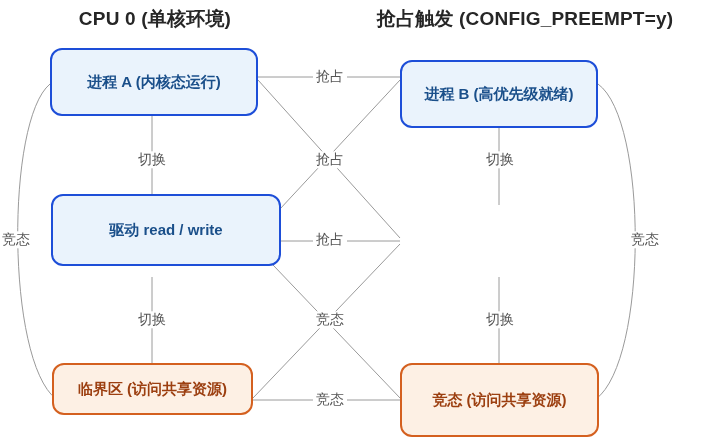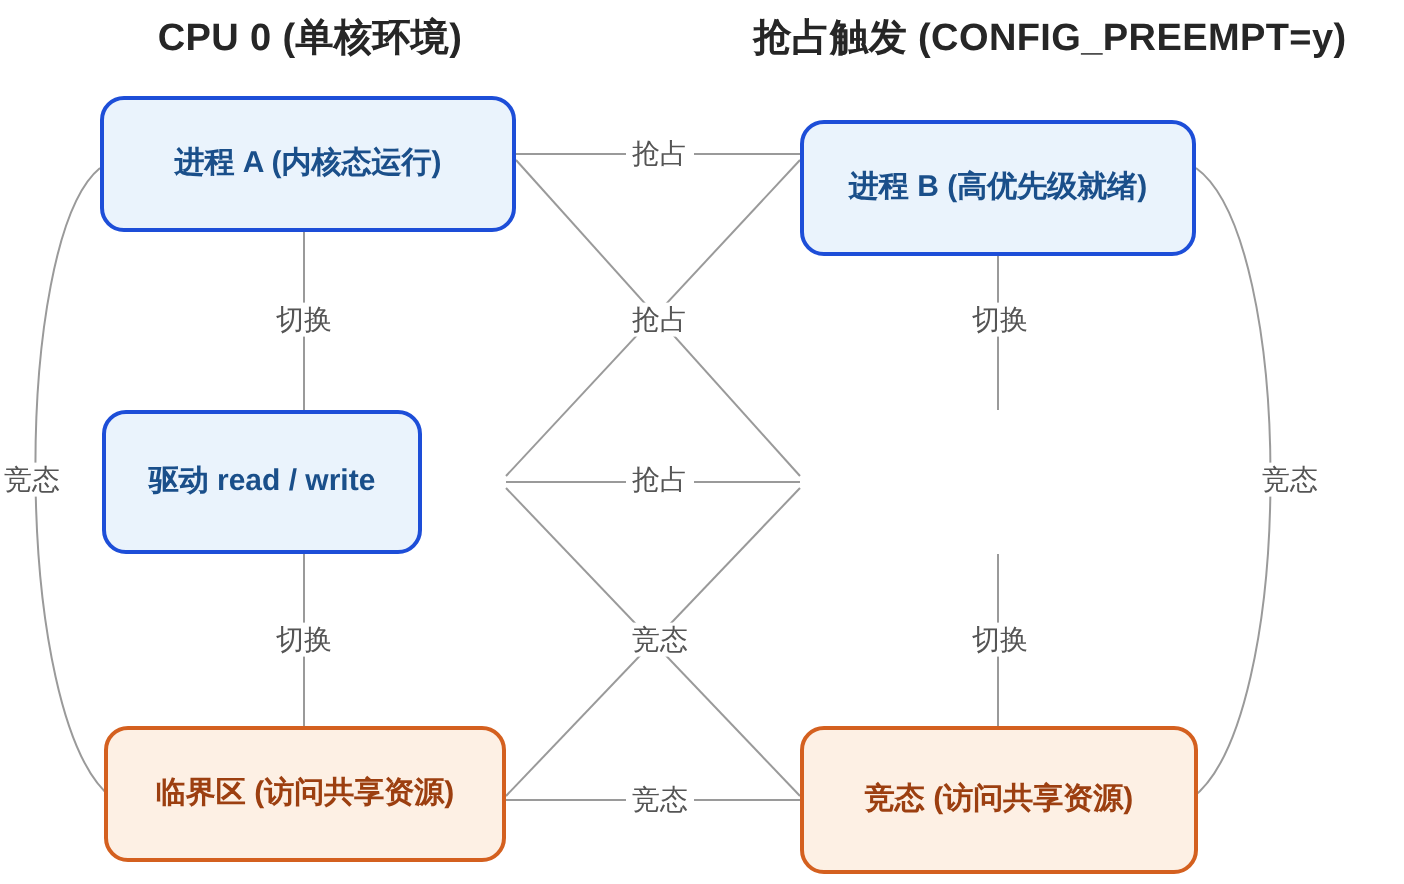--- a/index.html
+++ b/index.html
@@ -57,23 +57,23 @@
     color: #1a4f8a;
   }
   .node.orange {
     background: #fdf0e4;
     border: 2px solid #d4601f;
     color: #9c3f10;
   }
 
   #node-proc-a    { left: 50px;  top: 48px;  width: 208px; height: 68px; }
   #node-proc-b    { left: 400px; top: 60px;  width: 198px; height: 68px; }
-  #node-driver    { left: 51px;  top: 205px; width: 160px; height: 72px; }
+  #node-driver    { left: 51px;  top: 194px; width: 230px; height: 72px; }
   #node-preempt   { left: 400px; top: 205px; width: 194px; height: 72px; }
-  #node-critical  { left: 52px;  top: 363px; width: 201px; height: 68px; }
+  #node-critical  { left: 52px;  top: 363px; width: 201px; height: 52px; }
   #node-race      { left: 400px; top: 363px; width: 199px; height: 74px; }
 
   .edge-label {
     position: absolute;
     font-size: 14px;
     color: #555555;
     background: #ffffff;
     padding: 1px 3px;
     white-space: nowrap;
     transform: translate(-50%, -50%);

